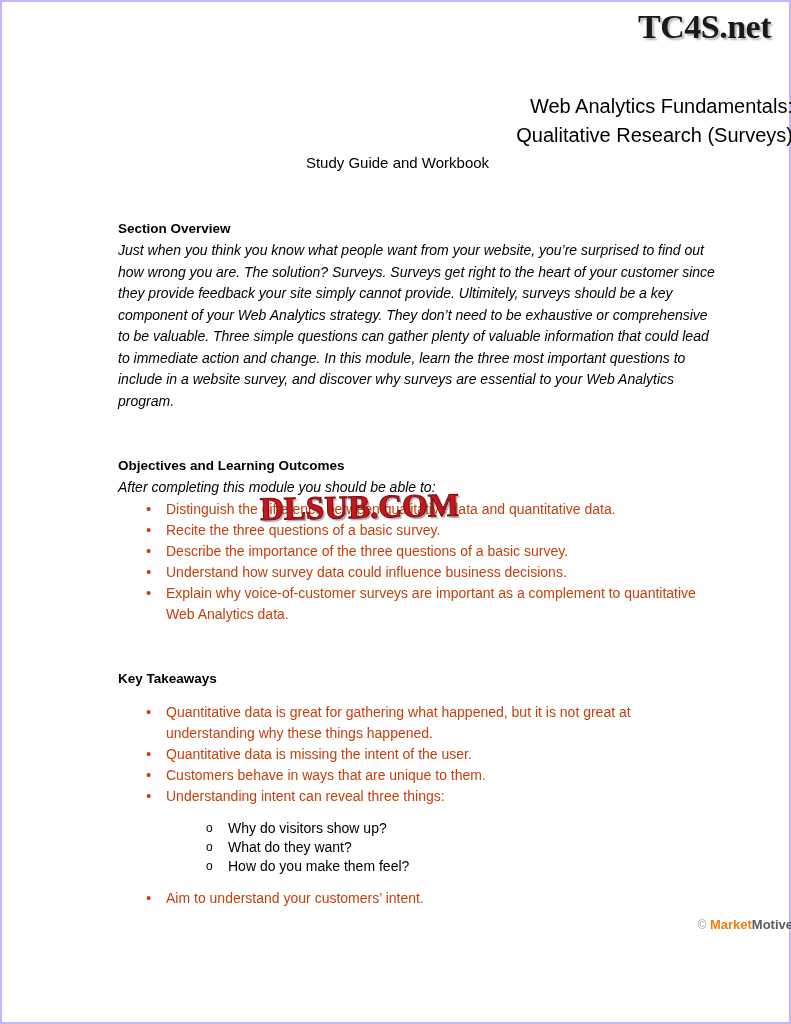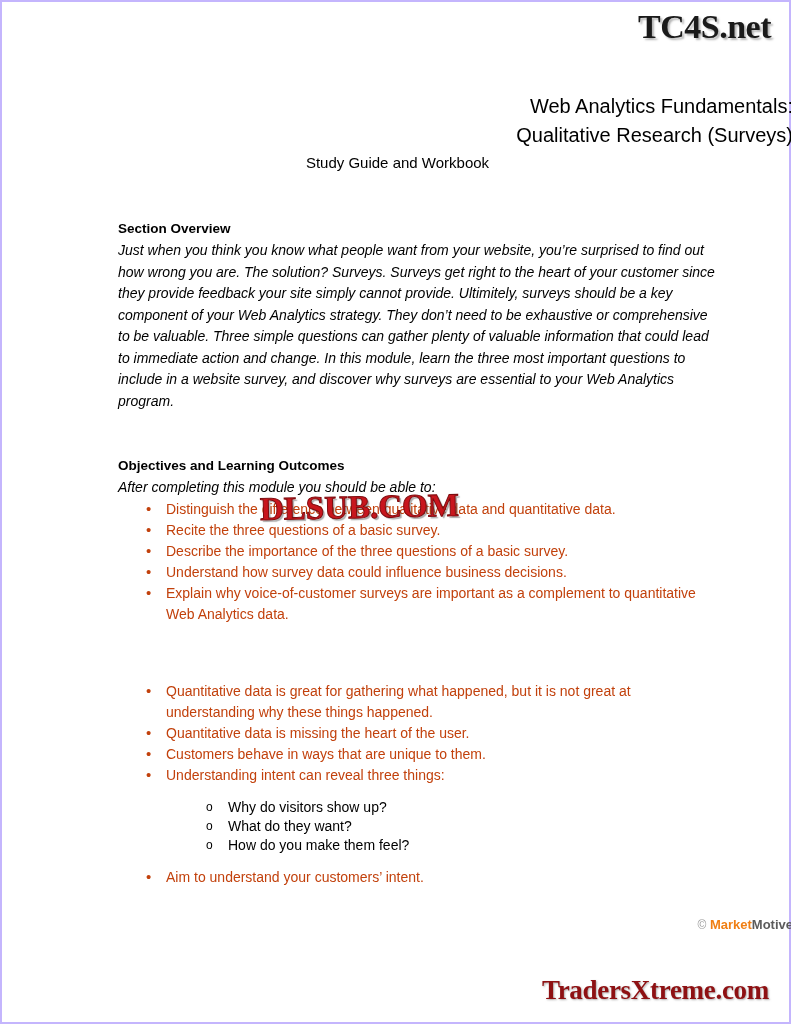--- a/index.html
+++ b/index.html
@@ -200,24 +200,25 @@
       <ul class="bul">
         <li>Distinguish the difference between qualitative data and quantitative data.</li>
         <li>Recite the three questions of a basic survey.</li>
         <li>Describe the importance of the three questions of a basic survey.</li>
         <li>Understand how survey data could influence business decisions.</li>
         <li>Explain why voice-of-customer surveys are important as a complement to quantitative Web Analytics data.</li>
       </ul>
 
       <div class="gap-lg"></div>
 
+      <h2 class="sec-head">Key Takeaways</h2>
       <div class="gap-sm"></div>
       <ul class="bul">
         <li>Quantitative data is great for gathering what happened, but it is not great at understanding why these things happened.</li>
-        <li>Quantitative data is missing the heart of the user.</li>
+        <li>Quantitative data is missing the intent of the user.</li>
         <li>Customers behave in ways that are unique to them.</li>
         <li>Understanding intent can reveal three things:</li>
       </ul>
       <ul class="sub">
         <li>Why do visitors show up?</li>
         <li>What do they want?</li>
         <li>How do you make them feel?</li>
       </ul>
       <ul class="bul">
         <li>Aim to understand your customers’ intent.</li>
@@ -225,15 +226,14 @@
 
     </div>
   </div>
 
   <div class="logo">
     <span class="c">©</span>
     <span class="market">Market</span><span class="motive">Motive</span>
   </div>
 
   <div class="wm-center">DLSUB.COM</div>
-  <div class="wm-bottom">TradersXtreme.com</div>
 
 </div>
 
 </body></html>

